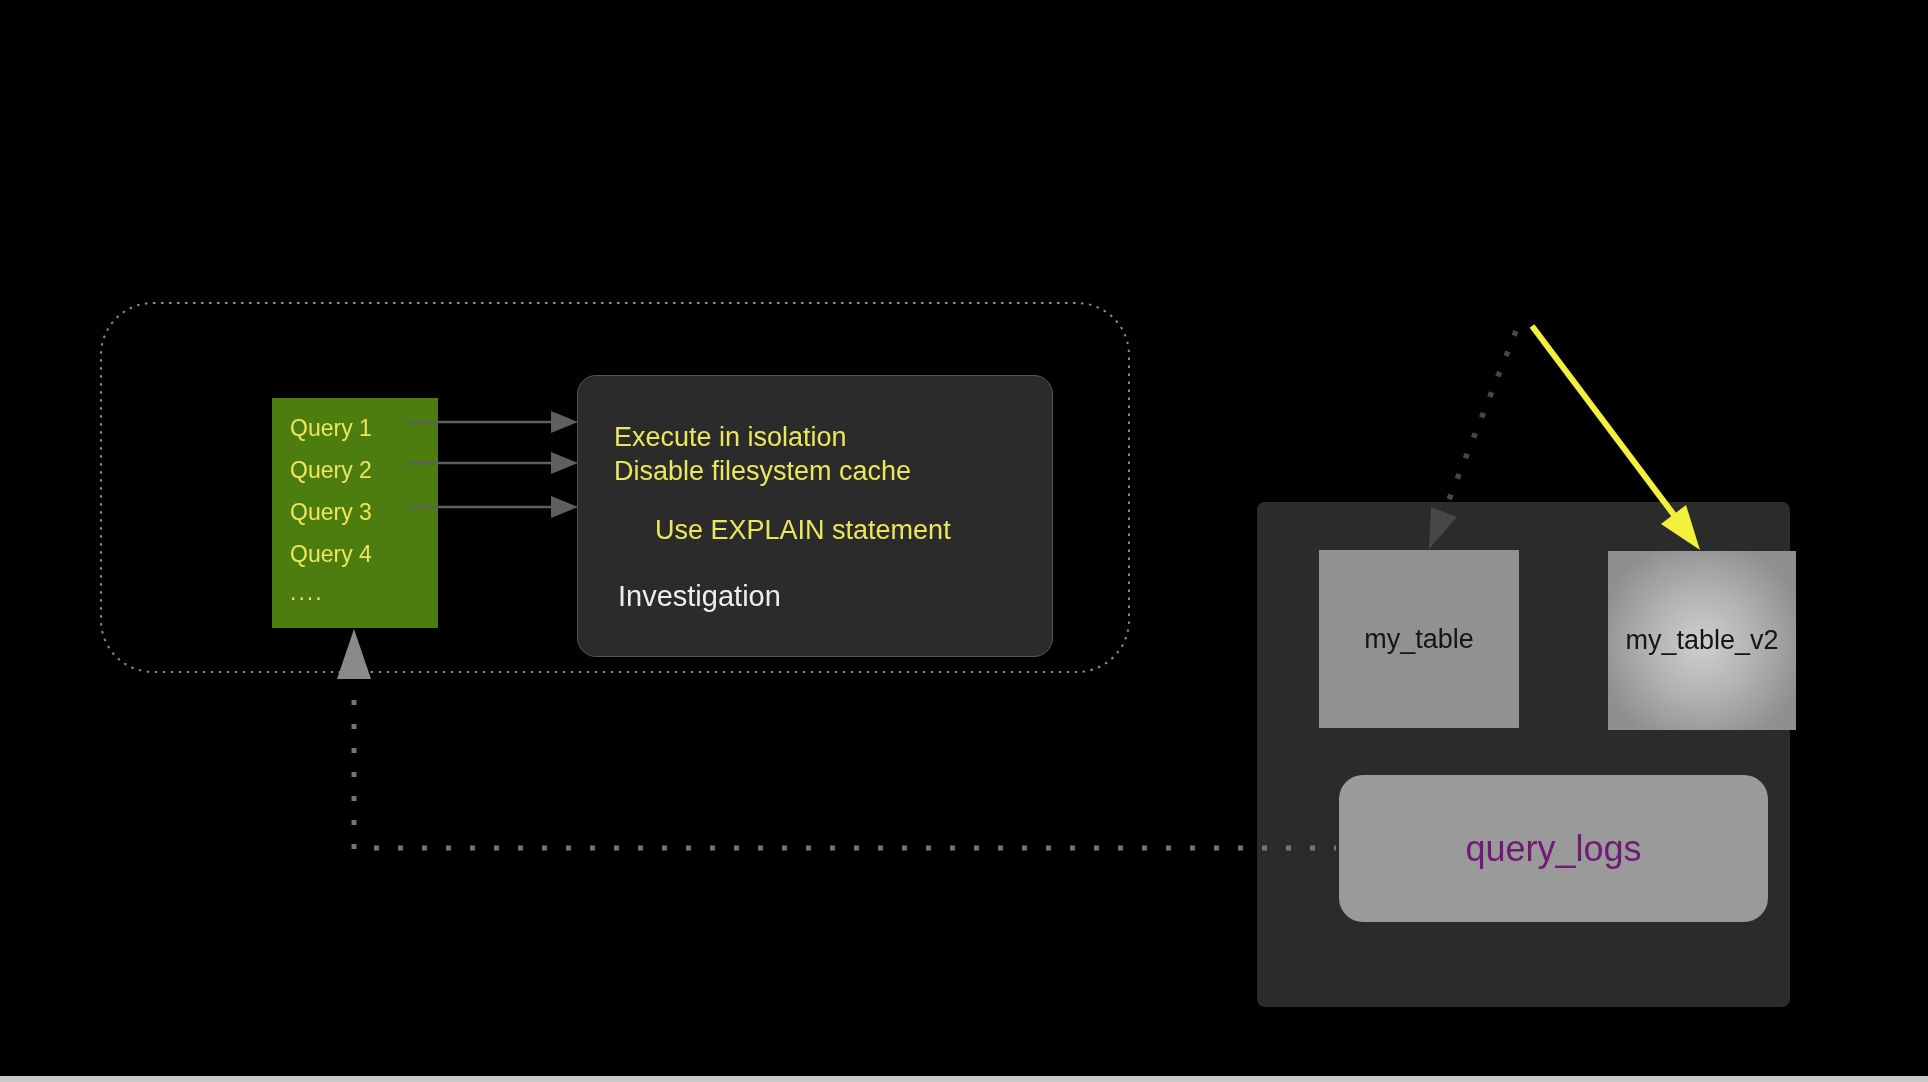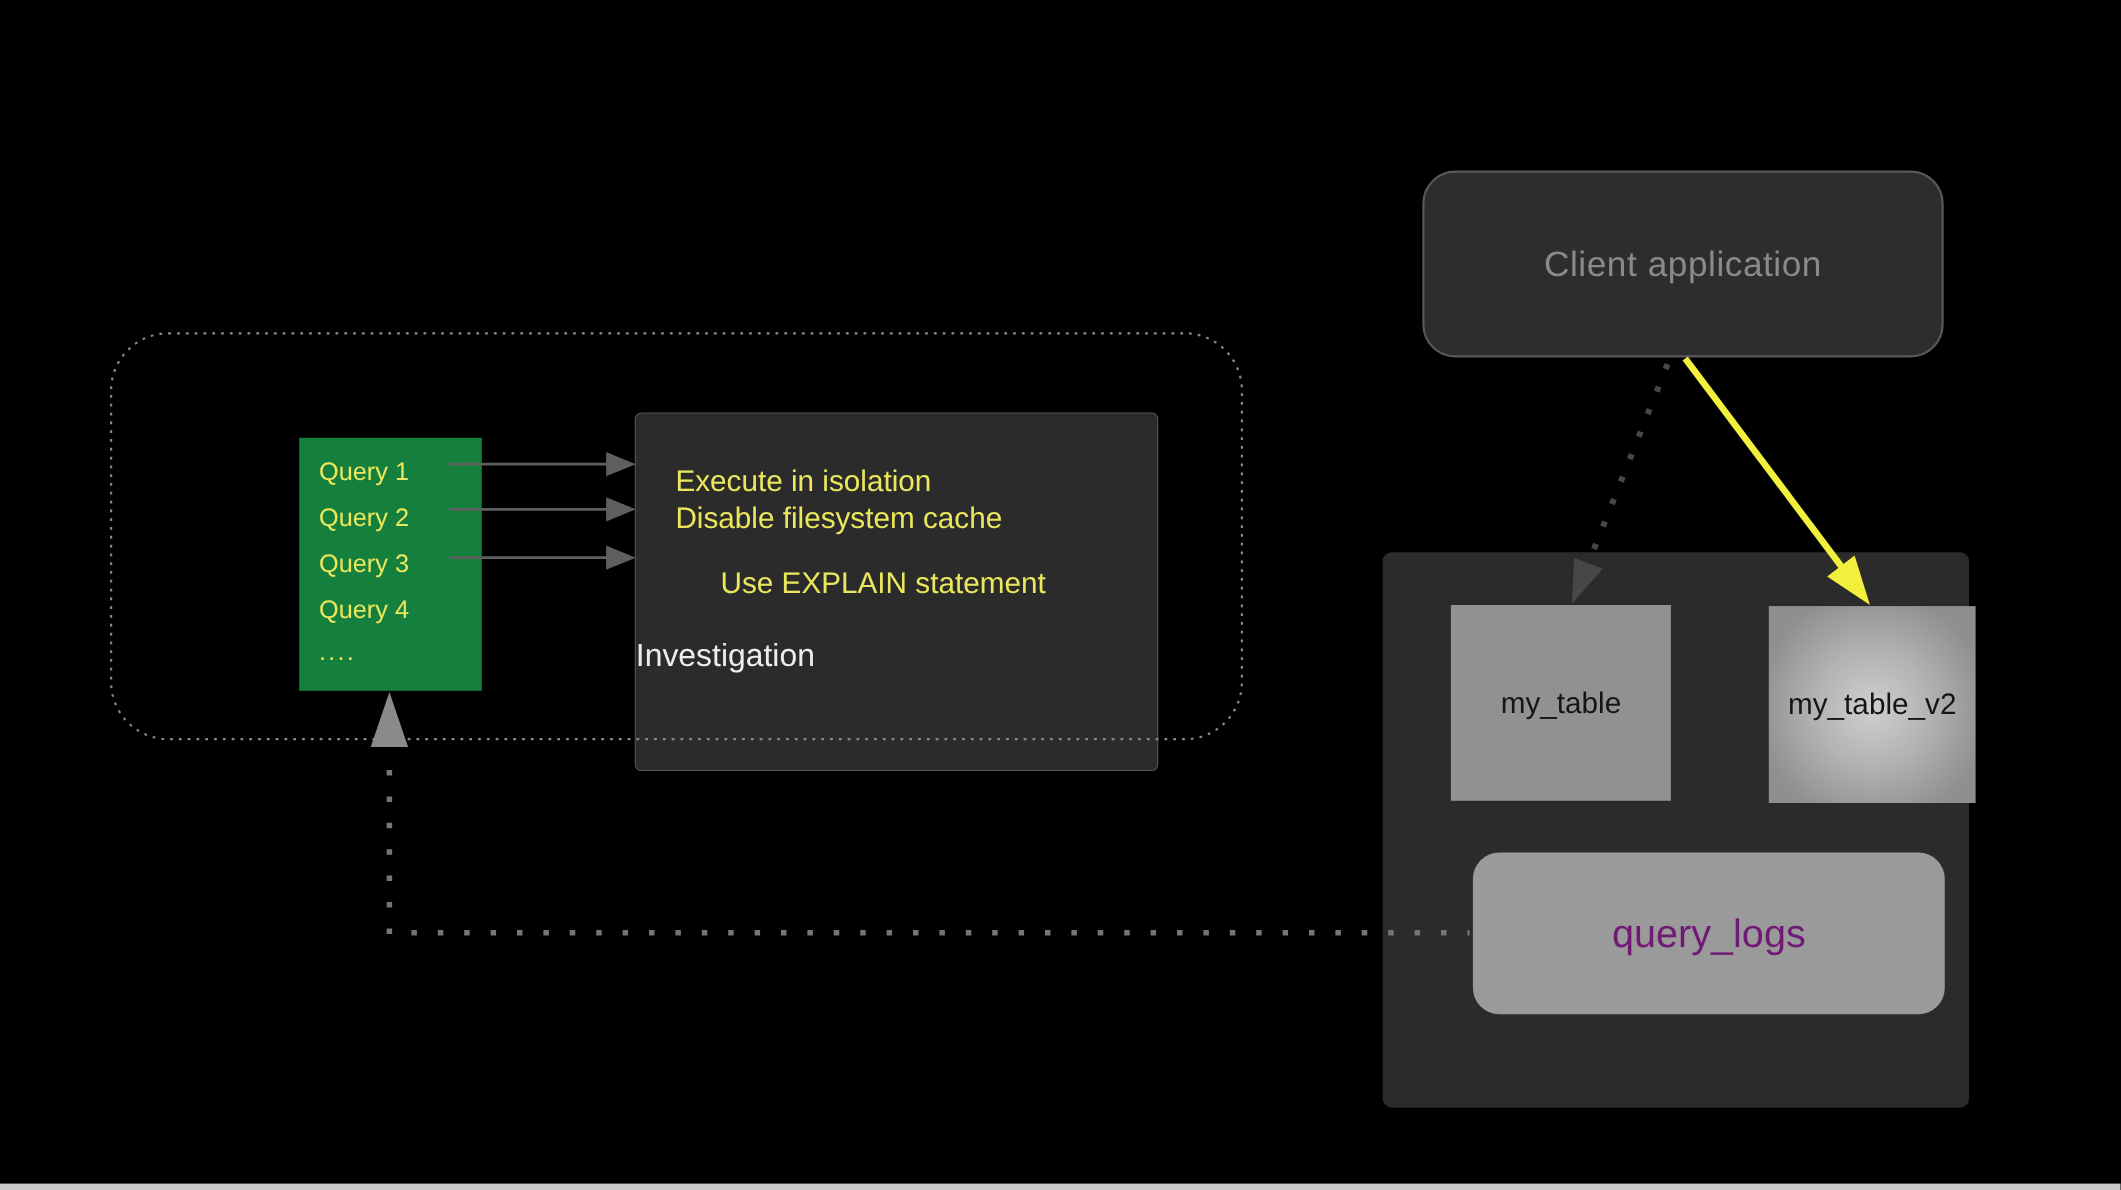--- a/index.html
+++ b/index.html
@@ -13,36 +13,36 @@
   .client-box{
     position:absolute;left:1293px;top:155px;width:474px;height:170px;
     background:#2d2d2d;border:2px solid #585858;border-radius:30px;
     box-sizing:border-box;display:flex;align-items:center;justify-content:center;
   }
   .client-box span{color:#8a8a8a;font-size:32px;letter-spacing:.5px;}
 
   
   .query-box{
     position:absolute;left:272px;top:398px;width:166px;height:230px;
-    background:#15803d;z-index:2;
+    background:#4d7c0f;z-index:2;
   }
   .query-box span{
     position:absolute;left:18px;color:#ebe75c;font-size:23px;white-space:nowrap;
   }
   .query-box span:nth-child(1){top:17px;}
   .query-box span:nth-child(2){top:59px;}
   .query-box span:nth-child(3){top:101px;}
   .query-box span:nth-child(4){top:143px;}
   .query-box span:nth-child(5){top:181px;letter-spacing:2px;}
 
   
   .invest-box{
-    position:absolute;left:577px;top:375px;width:476px;height:326px;
-    background:#2b2b2b;border:1px solid #555;border-radius:6px;
-    box-sizing:border-box;z-index:2;
+    position:absolute;left:577px;top:375px;width:476px;height:282px;
+    background:#2b2b2b;border:1px solid #555;border-radius:19px;
+    box-sizing:border-box;z-index:2;padding-left:40px;
   }
   .invest-box .tip{
     position:absolute;left:36px;color:#ebe75c;font-size:27px;white-space:nowrap;
   }
   .tip:nth-of-type(1){top:46px;}
   .tip:nth-of-type(2){top:80px;text-align:center;}
   .tip:nth-of-type(3){top:139px;margin-left:41px;}
   .invest-caption{
     position:absolute;top:204px;width:100%;text-align:left;
     color:#ededed;font-size:29px;
@@ -80,23 +80,20 @@
   
   .bottom-strip{
     position:absolute;left:0;bottom:0;width:100%;height:6px;background:#c9c9c9;z-index:6;
   }
 </style>
 </head>
 <body>
 
 <div class="canvas">
 
-  <div class="client-box">
-    <span>Client application</span>
-  </div>
 
   <div class="query-box">
     <span>Query 1</span>
     <span>Query 2</span>
     <span>Query 3</span>
     <span>Query 4</span>
     <span>....</span>
   </div>
 
   <div class="invest-box">

